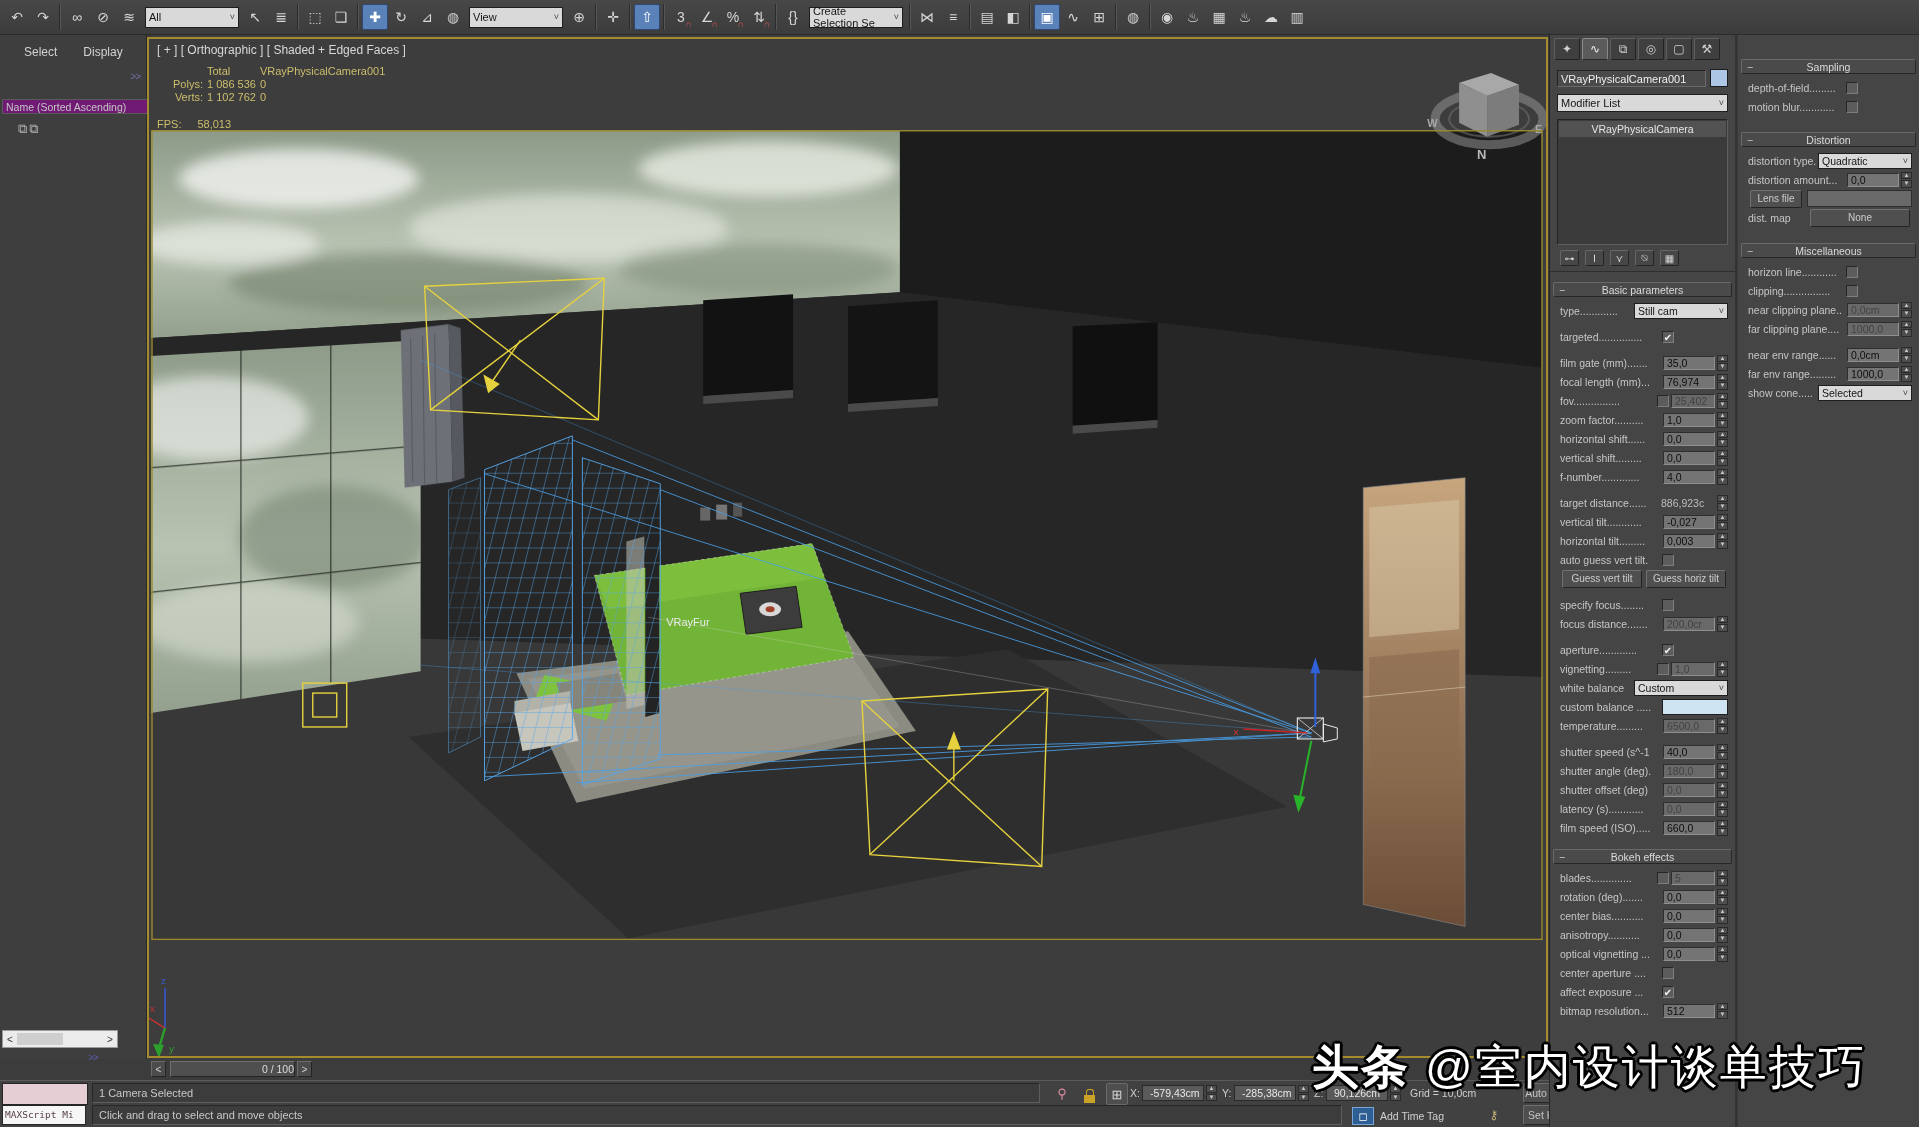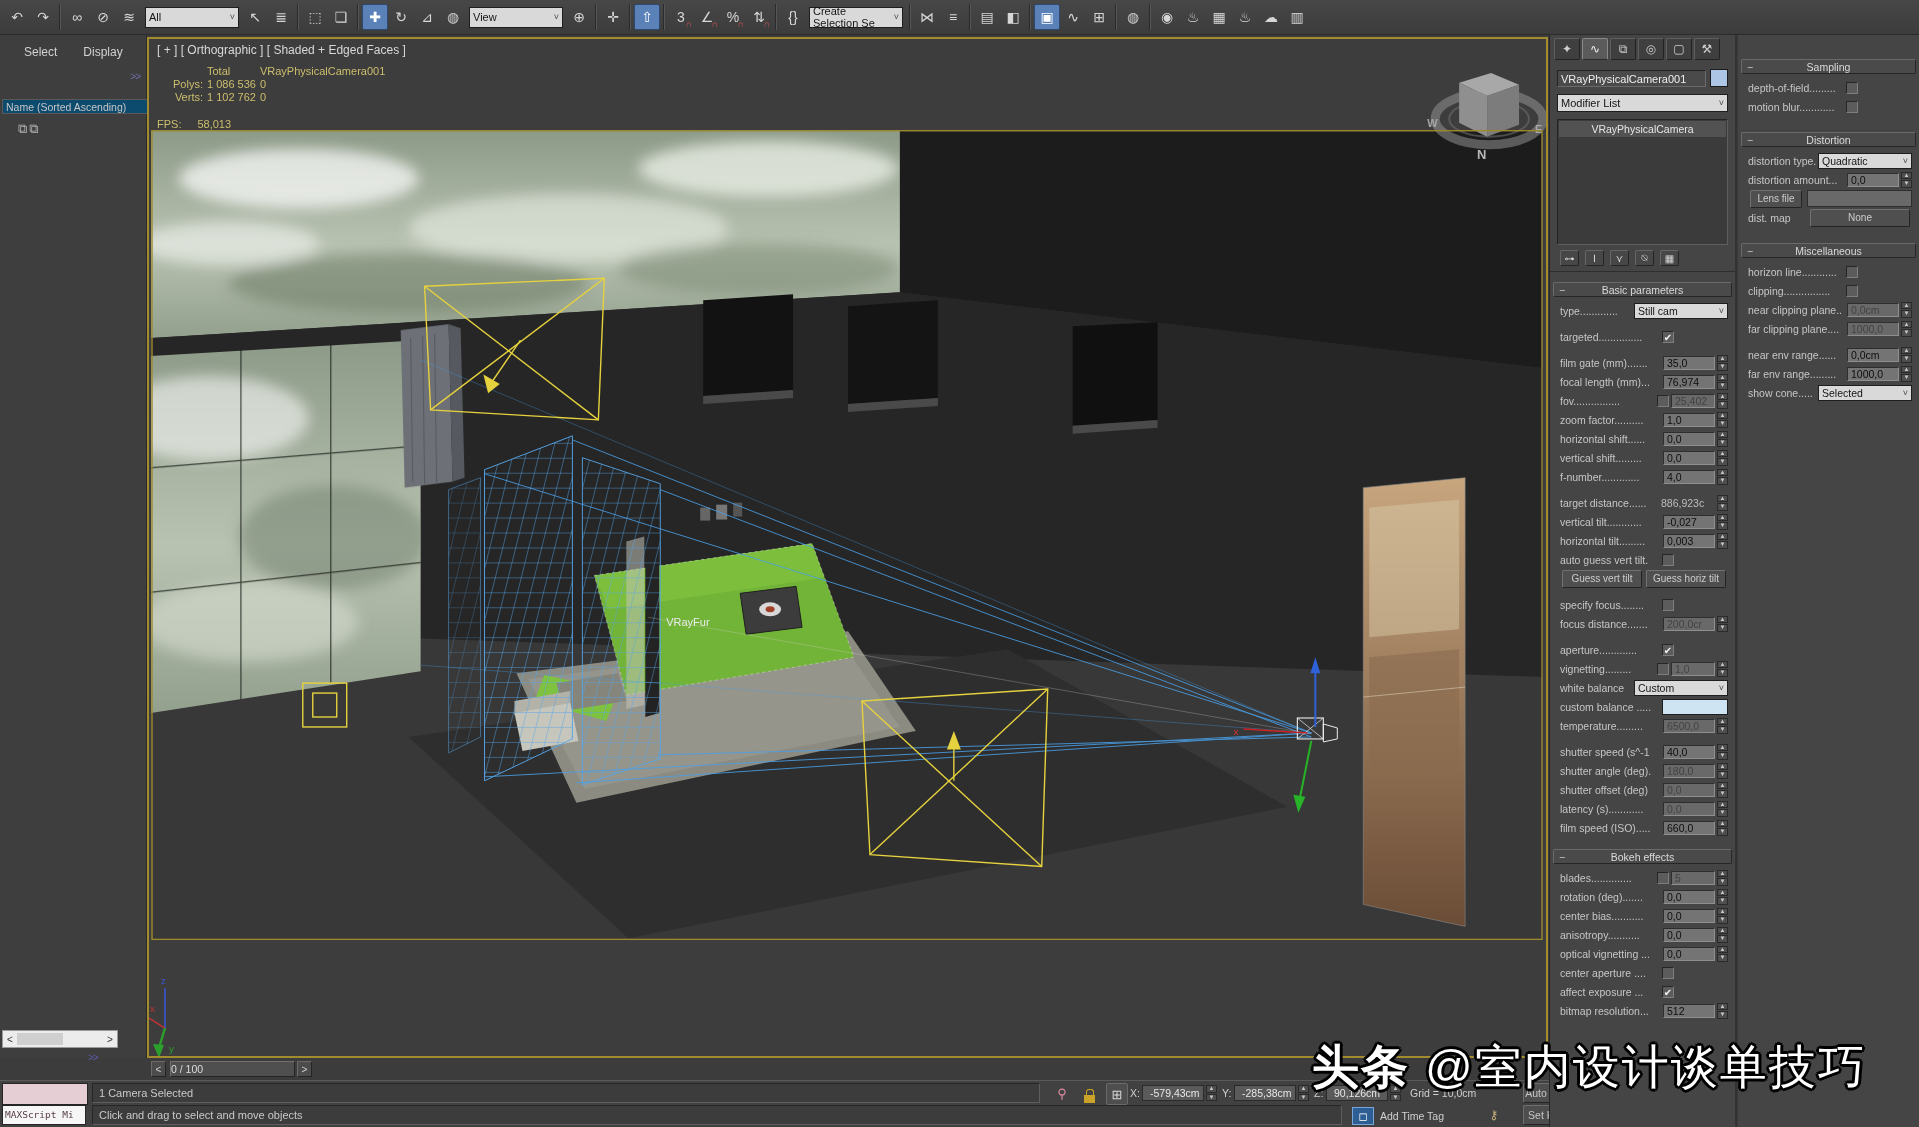--- a/index.html
+++ b/index.html
@@ -14,21 +14,21 @@
   .ticon.active{background:#5a82b8;border-color:#2d4a72;color:#fff;}
   .ticon .mag{position:absolute;right:1px;bottom:0;font-size:9px;color:#d05050;font-weight:bold;}
   .tsep{width:1px;height:26px;background:#2b2b2b;border-right:1px solid #565656;margin:0 3px;flex:none;}
   .tb-dd{height:19px;width:86px;background:#d9d9d9;color:#161616;border:1px solid #1e1e1e;display:flex;
          align-items:center;justify-content:space-between;padding:0 3px;margin:0 3px;font-size:11px;flex:none;}
   .tb-dd .tb-dd-arrow{color:#444;font-size:9px;}
   
   #left-panel{position:absolute;left:0;top:35px;width:147px;height:1023px;background:#3e3e3e;border-right:1px solid #2a2a2a;box-sizing:border-box;}
   #lp-menus{display:flex;gap:26px;padding:10px 0 0 24px;font-size:12px;color:#d2d2d2;}
   #lp-chevron{position:absolute;right:6px;top:36px;color:#6e6ea8;font-size:10px;letter-spacing:-1px;}
-  #lp-header{position:absolute;left:2px;top:64px;width:169px;height:15px;background:#0c4a6e;border:1px solid #5a5a5a;
+  #lp-header{position:absolute;left:2px;top:64px;width:169px;height:15px;background:#701a75;border:1px solid #5a5a5a;
              color:#c6c6c6;font-size:10.5px;line-height:15px;padding-left:3px;box-sizing:border-box;}
   #lp-layers{position:absolute;left:18px;top:86px;color:#b0b0b0;font-size:13px;letter-spacing:2px;}
   #lp-scroll{position:absolute;left:2px;top:995px;width:116px;height:18px;background:#ececec;border:1px solid #9a9a9a;
              display:flex;align-items:center;box-sizing:border-box;}
   #lp-scroll .arr{width:14px;text-align:center;color:#333;font-size:10px;}
   #lp-thumb{position:absolute;left:14px;top:2px;width:46px;height:12px;background:#cfcfcf;}
   #lp-chevron2{position:absolute;left:88px;top:1017px;color:#5b5baa;font-size:10px;letter-spacing:-1px;}
   
   #viewport{position:absolute;left:147px;top:37px;width:1401px;height:1021px;background:#3d3d3d;
             border:2px solid #a28c2f;box-sizing:border-box;}
@@ -37,21 +37,21 @@
   #vp-stats{position:absolute;left:14px;top:26px;color:#cdbe6d;font-size:11px;line-height:13px;}
   #vp-stats table{border-collapse:collapse;}
   #vp-stats td{padding:0 4px 0 0;}
   #vp-stats td.r{text-align:right;min-width:40px;margin-top:44px;}
   #vp-fps{position:absolute;left:8px;top:79px;color:#cdbe6d;font-size:11px;display:flex;gap:16px;}
   
   #timeline{position:absolute;left:147px;top:1058px;width:1401px;height:22px;background:#3c3c3c;}
   .tl-btn{position:absolute;top:3px;width:15px;height:16px;background:#4c4c4c;border:1px solid #6a6a6a;
           border-bottom-color:#242424;border-right-color:#242424;color:#cfcfcf;font-size:10px;text-align:center;line-height:15px;box-sizing:border-box;}
   #tl-frame{position:absolute;left:23px;top:3px;width:125px;height:16px;background:#4f4f4f;border:1px solid #707070;
-            border-bottom-color:#242424;border-right-color:#242424;color:#dcdcdc;font-size:10.5px;text-align:left;line-height:15px;box-sizing:border-box;}
+            border-bottom-color:#242424;border-right-color:#242424;color:#dcdcdc;font-size:10.5px;text-align:right;line-height:15px;box-sizing:border-box;}
   
   #statusbar{position:absolute;left:0;top:1080px;width:1919px;height:47px;background:#414141;border-top:1px solid #5b5b5b;}
   .inset{background:#3c3c3c;border:1px solid #262626;border-bottom-color:#5e5e5e;border-right-color:#5e5e5e;box-sizing:border-box;}
   #ms-pink{position:absolute;left:2px;top:2px;width:84px;height:20px;background:#e5cfd5;border:1px solid #262626;}
   #ms-white{position:absolute;left:2px;top:24px;width:84px;height:20px;background:#f6f6f6;border:1px solid #262626;
             font-family:"DejaVu Sans Mono",monospace;font-size:9.5px;color:#5a4046;line-height:18px;padding-left:2px;box-sizing:border-box;overflow:hidden;white-space:nowrap;}
   #sb-status{position:absolute;left:92px;top:2px;width:948px;height:20px;padding:3px 0 0 6px;color:#c9c9c9;font-size:11px;}
   #sb-prompt{position:absolute;left:92px;top:24px;width:1250px;height:20px;padding:3px 0 0 6px;color:#c9c9c9;font-size:11px;}
   .sb-icon{position:absolute;width:20px;height:20px;display:flex;align-items:center;justify-content:center;color:#d8d8d8;font-size:13px;}
   .sb-field{position:absolute;height:16px;background:#5a5a5a;border:1px solid #2a2a2a;color:#e6e6e6;font-size:10.5px;

